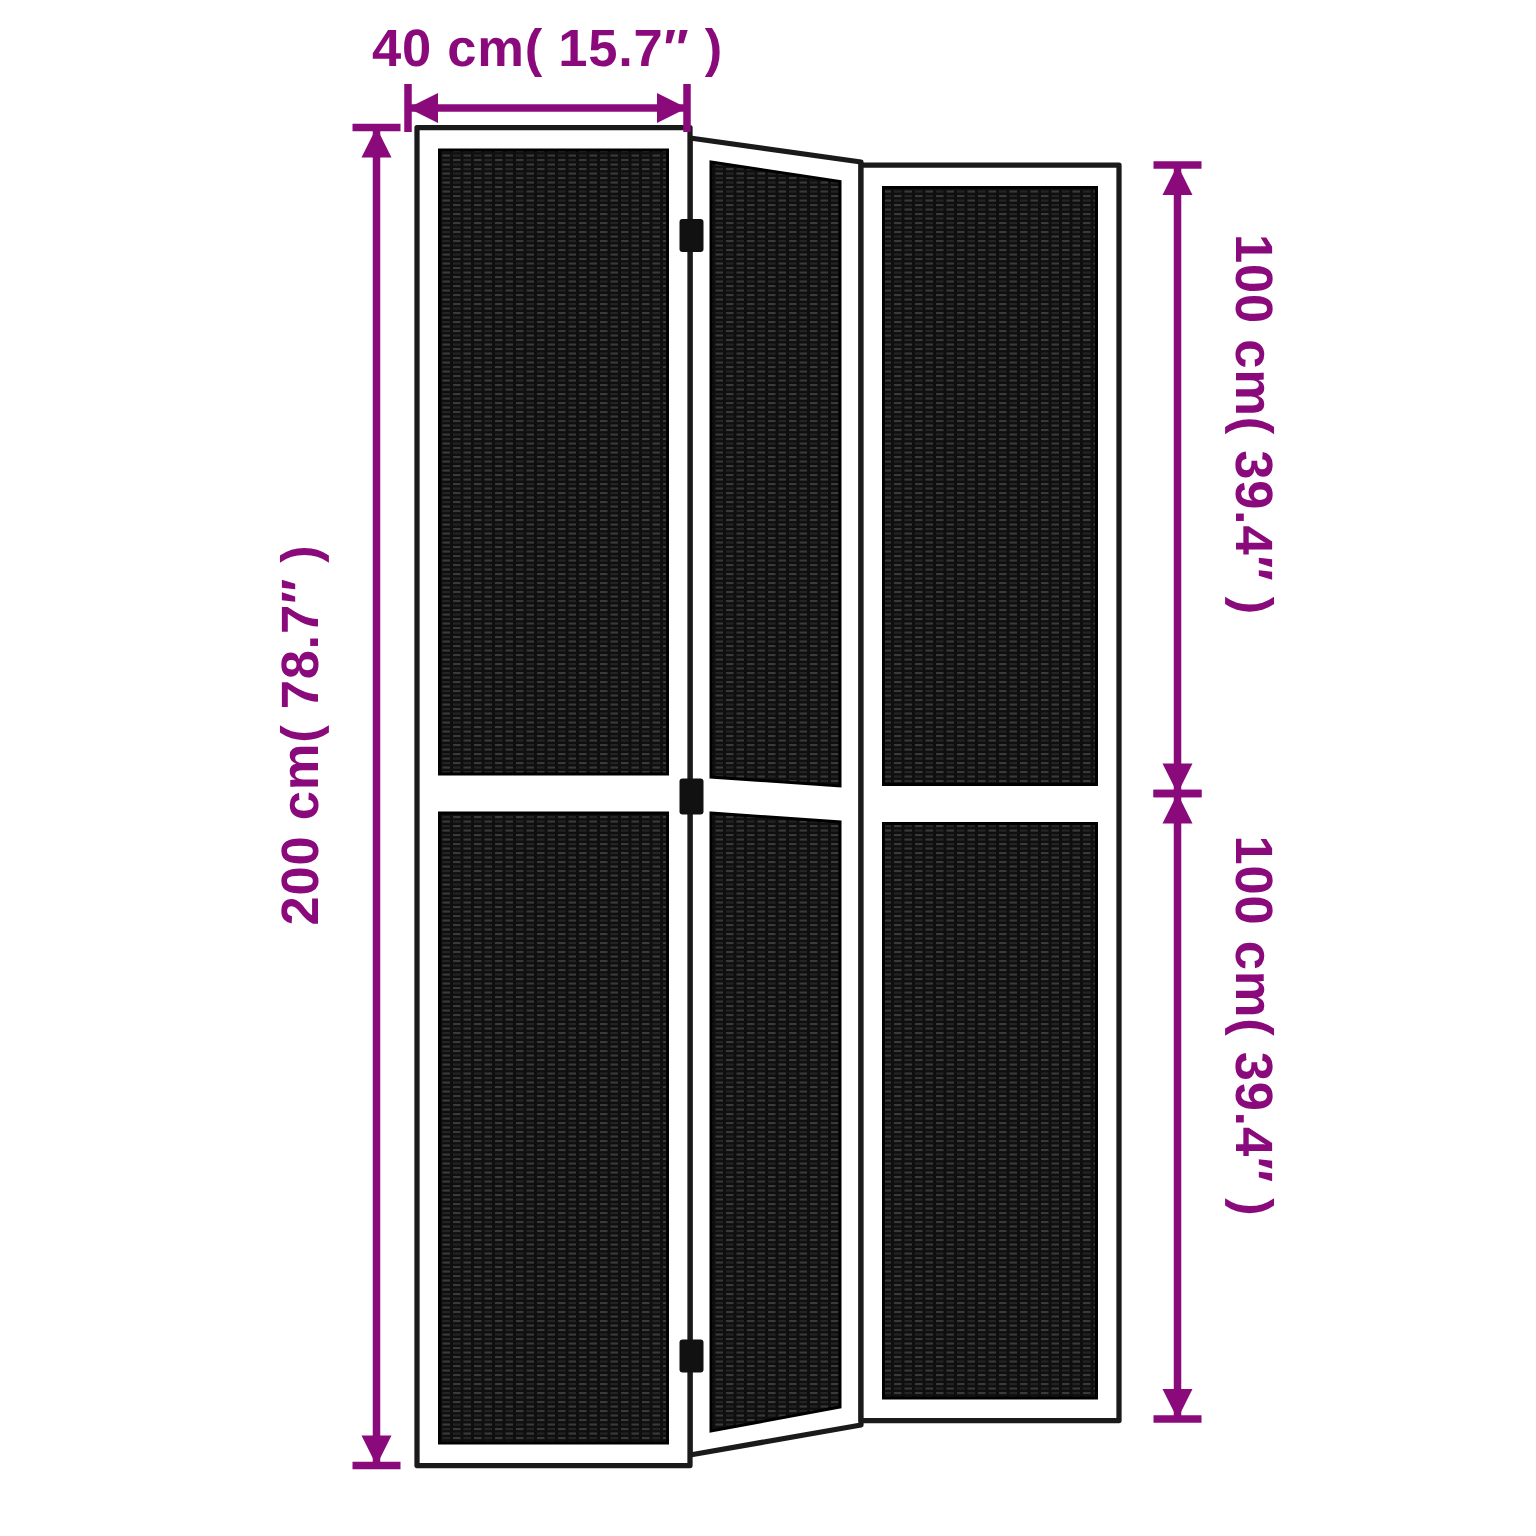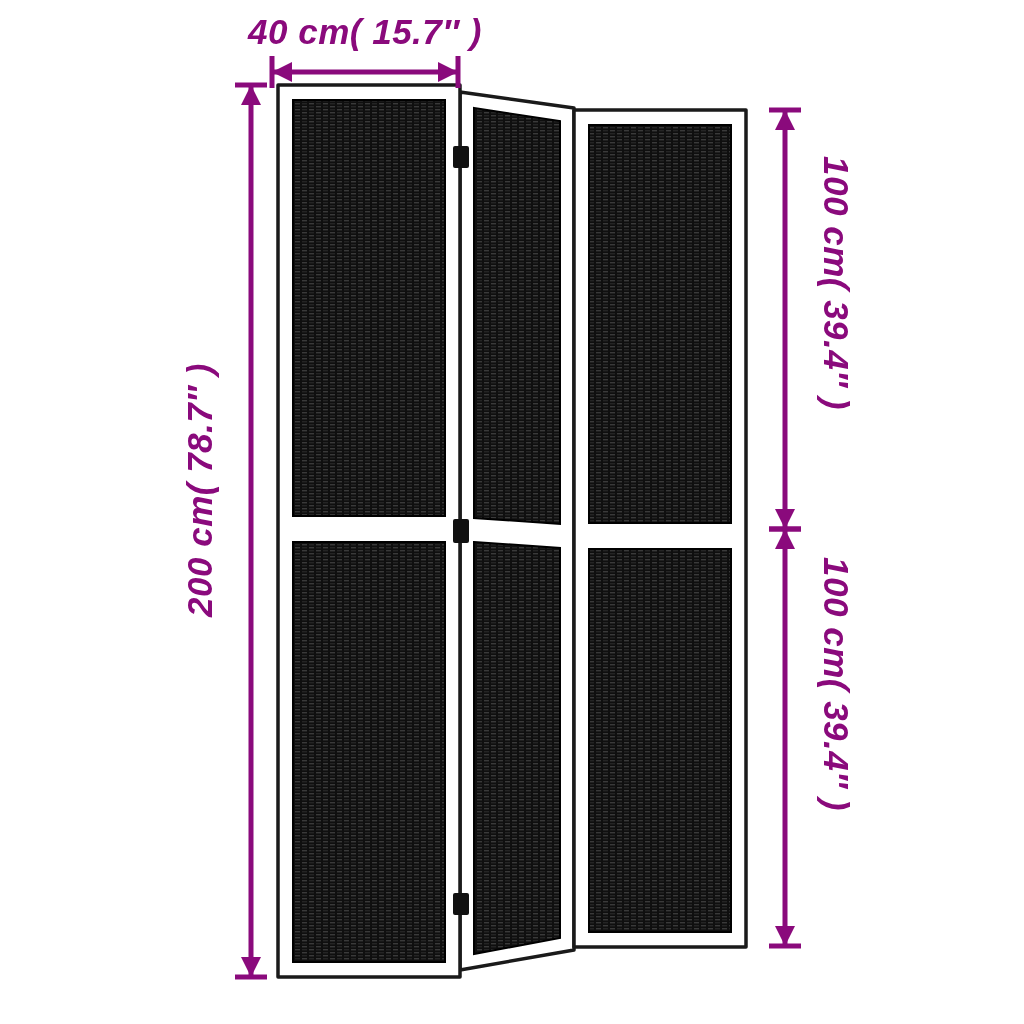--- a/index.html
+++ b/index.html
@@ -7,21 +7,20 @@
     padding: 0;
     background: #ffffff;
   }
   .canvas {
     position: relative;
     width: 1024px;
     height: 1024px;
     background: #ffffff;
     overflow: hidden;
     font-family: "Liberation Sans", sans-serif;
-    font-style: italic;
   }
   svg { display: block; }
   .frame {
     fill: #ffffff;
     stroke: #1a1a1a;
     stroke-width: 3.5;
     stroke-linejoin: round;
   }
   .weave-rect {
     fill: url(#weavePattern);

